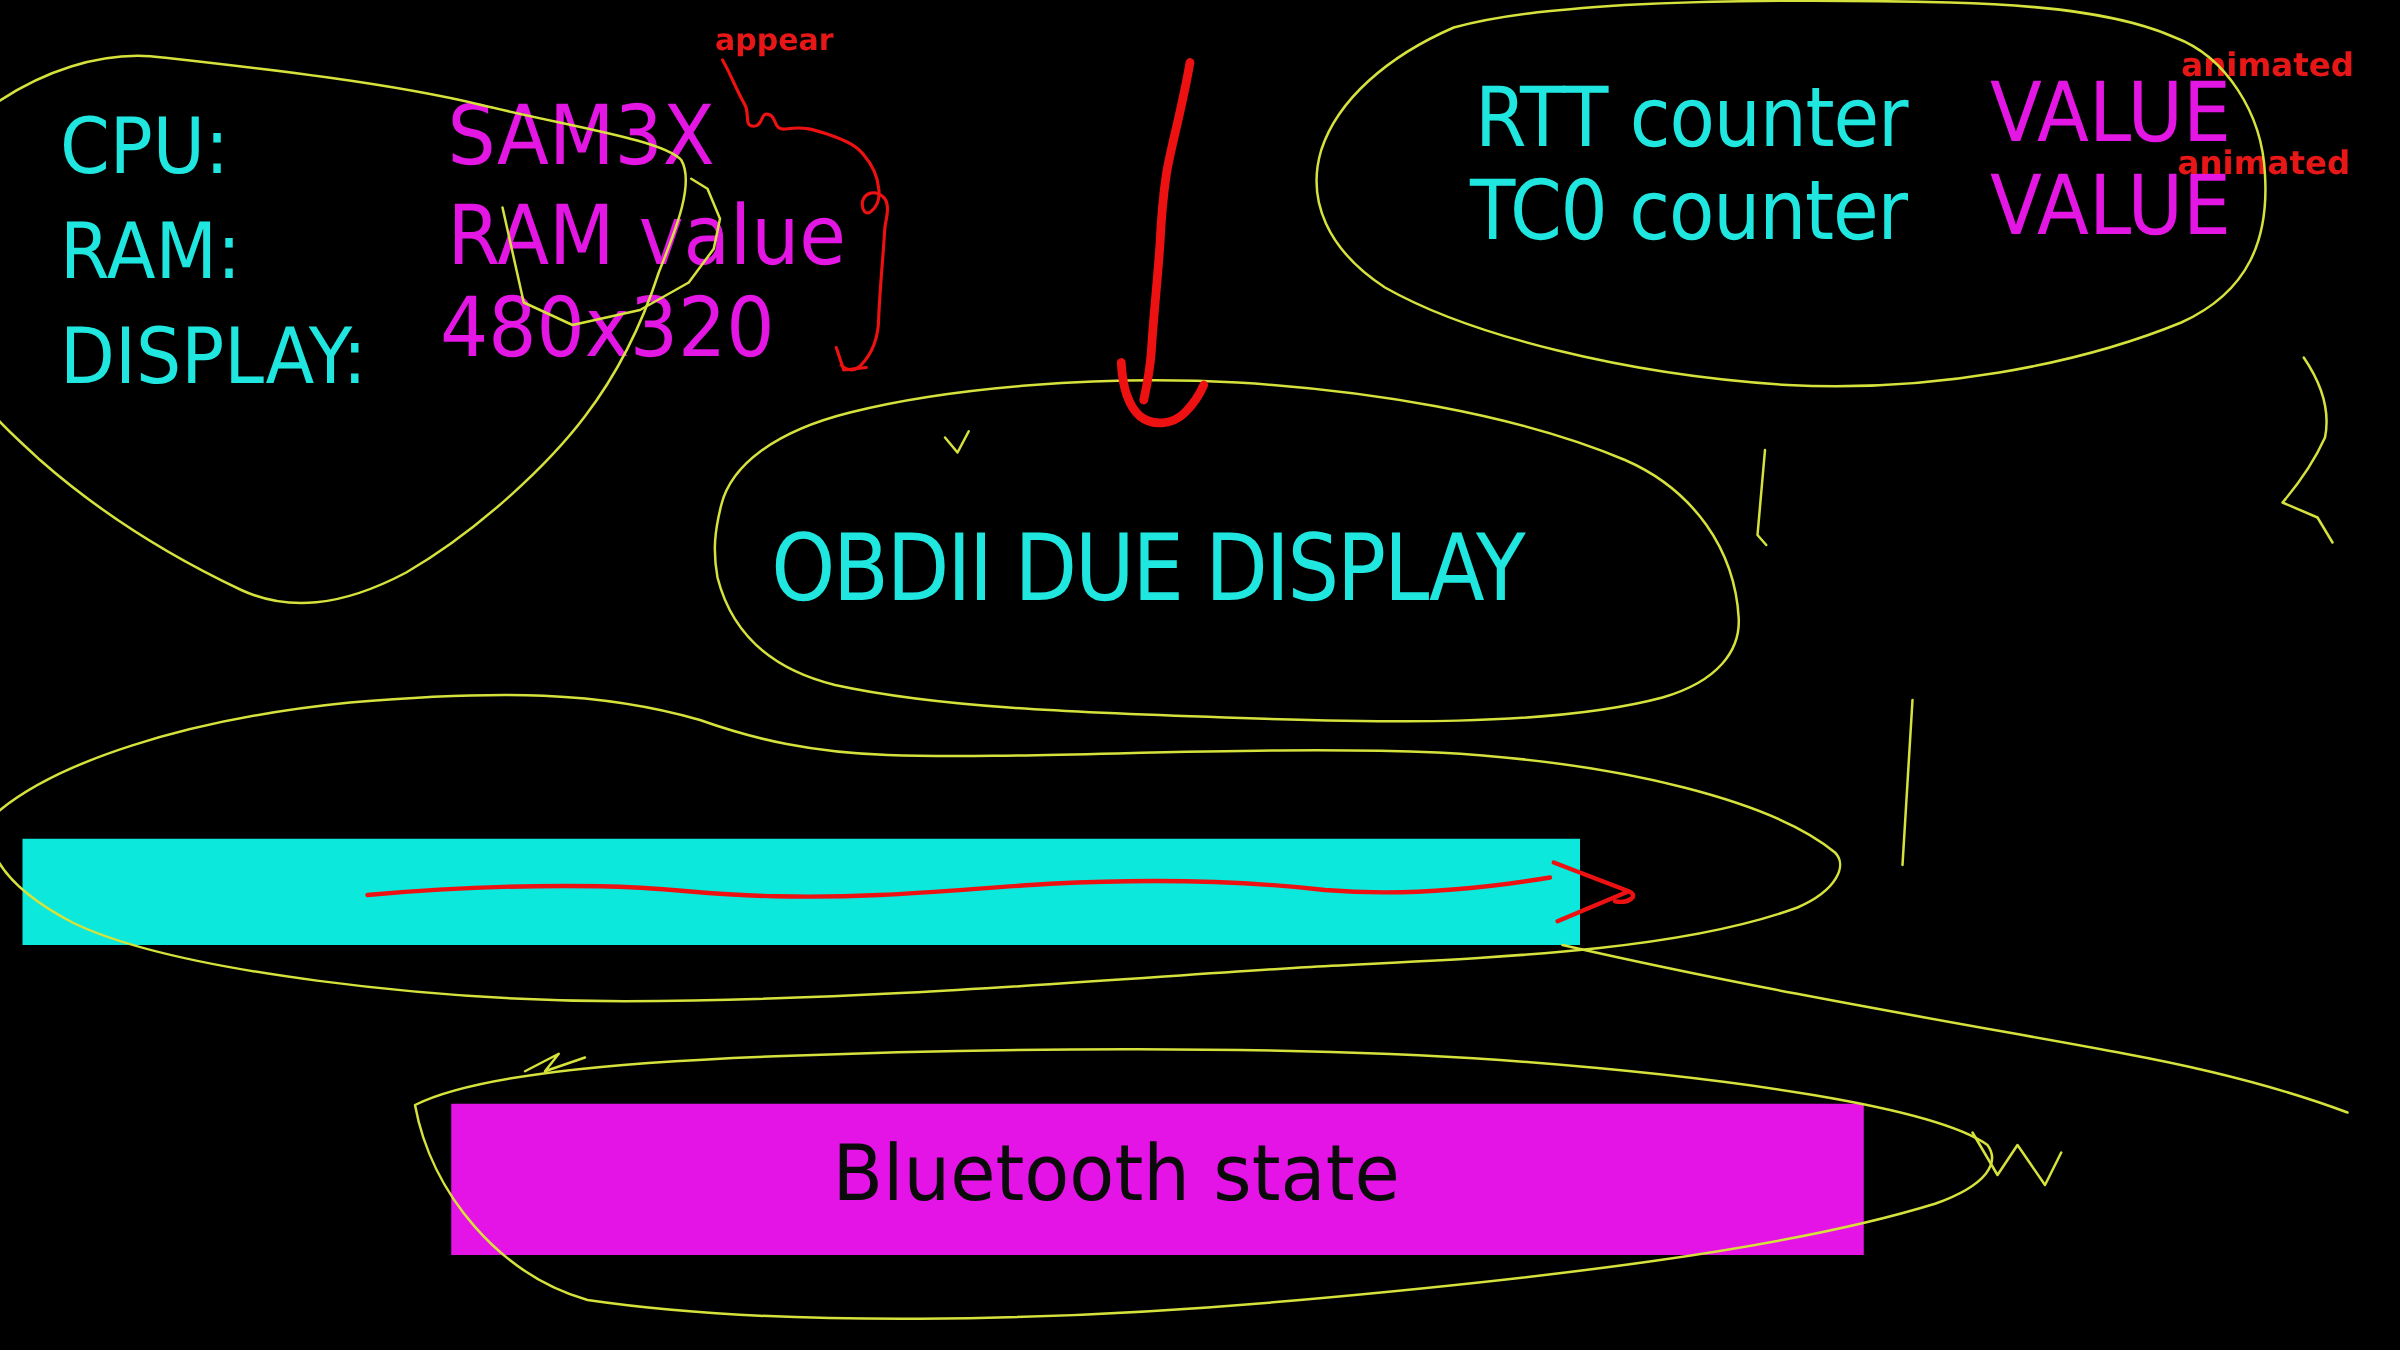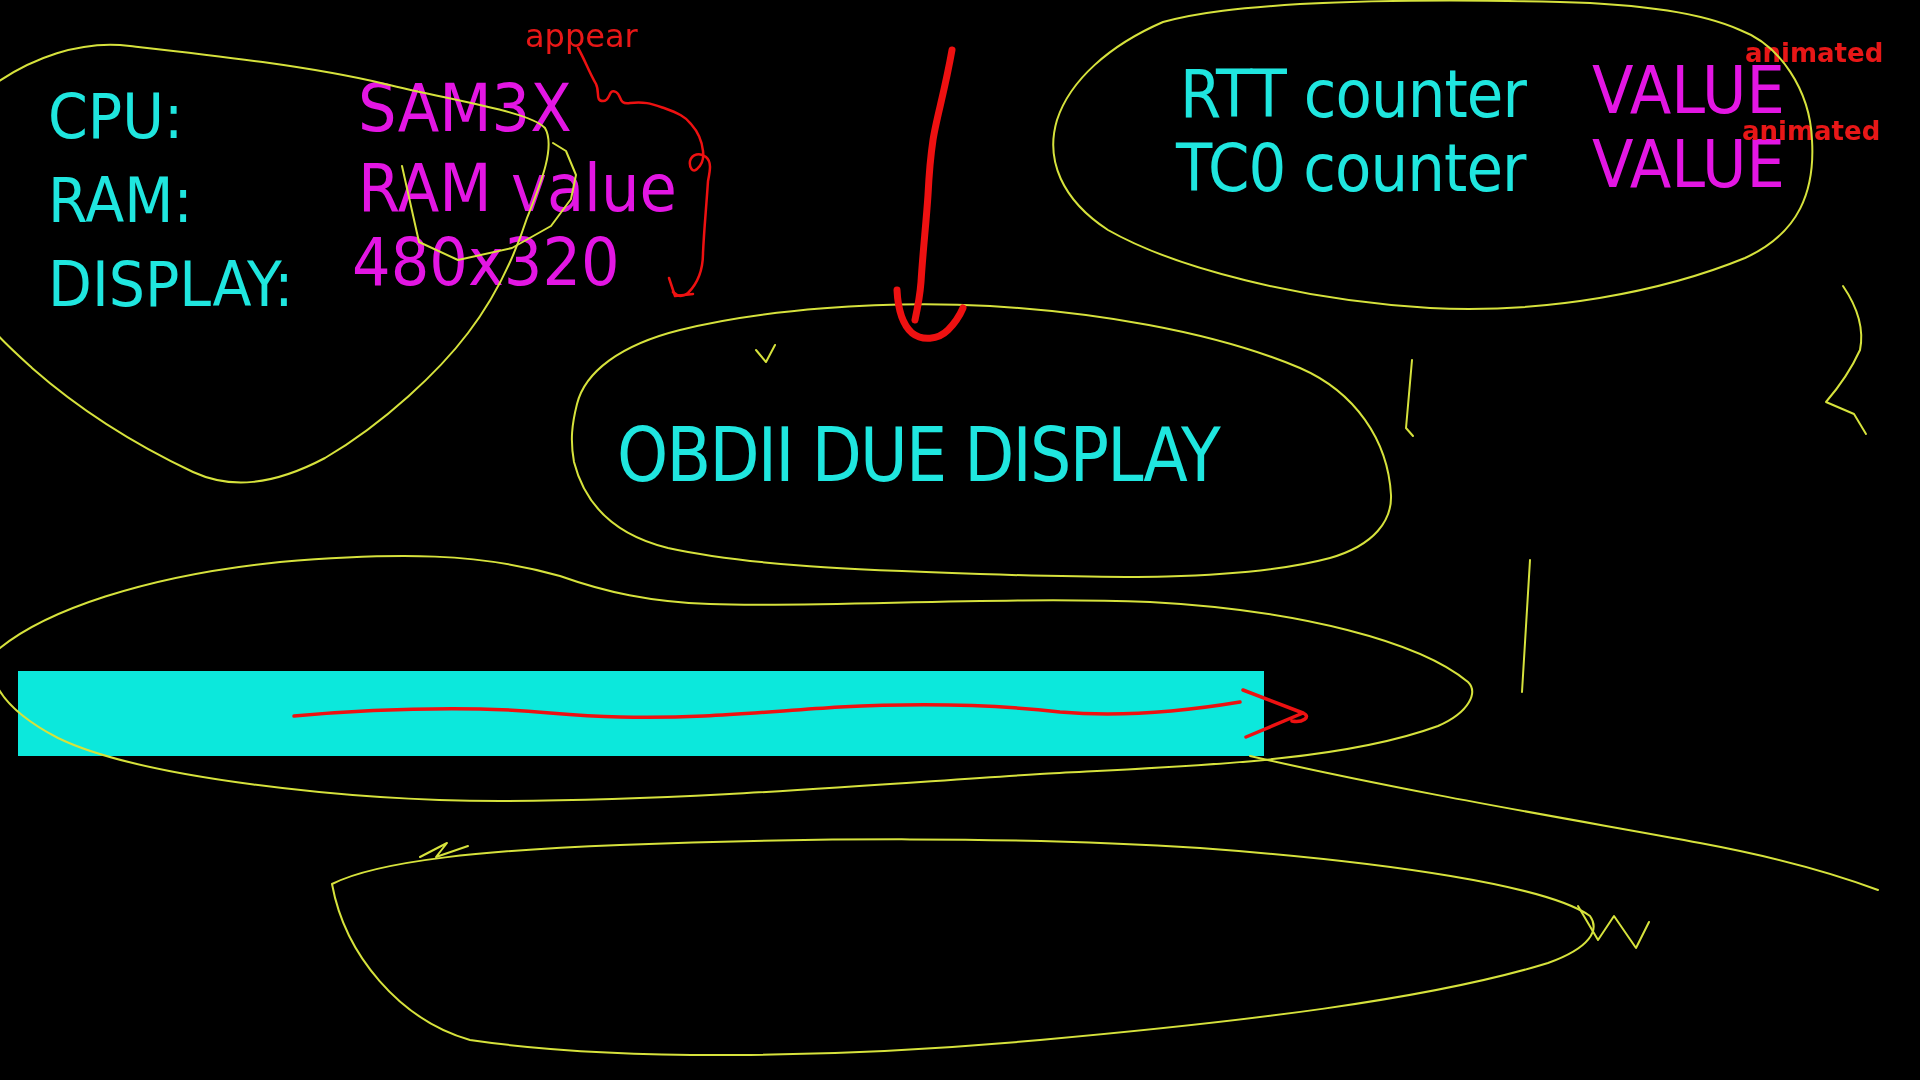--- a/index.html
+++ b/index.html
@@ -38,26 +38,29 @@
   <div class="txt cyan lbl" style="left:48px;top:254px">DISPLAY:</div>
   <div class="txt mag val" style="left:352px;top:230px">480x320</div>
 
   <div class="txt cyan cnt" style="left:1180px;top:62px">RTT counter</div>
   <div class="txt mag val" style="left:1592px;top:58px">VALUE</div>
   <div class="txt red note" style="left:1745px;top:40px">animated</div>
   <div class="txt cyan cnt" style="left:1176px;top:136px">TC0 counter</div>
   <div class="txt mag val" style="left:1592px;top:132px">VALUE</div>
   <div class="txt red note" style="left:1742px;top:118px">animated</div>
 
-  <div class="txt red" style="left:525px;top:20px;font-size:32px;font-weight:normal">appear</div>
+  <div class="txt red" style="left:572px;top:20px;font-size:24px;font-weight:bold">appear</div>
 
   <div class="txt cyan" id="title" style="left:617px;top:418px">OBDII DUE DISPLAY</div>
 
   <div id="progress-bar"></div>
 
+  <div id="bt-box">
+    <div class="txt" id="bt-label" style="left:305px;top:25px">Bluetooth state</div>
+  </div>
 
   <svg id="overlay" width="1920" height="1080" viewBox="0 0 1920 1080">
 
     <path class="y" d="M-20,95 C30,55 85,40 130,46 C210,55 310,66 385,84 C460,102 530,112 545,128
          C556,147 540,185 527,218 C515,255 497,295 468,333 C440,370 385,423 325,458
          C272,486 230,489 193,472 C140,447 82,412 32,368 C8,346 -12,328 -22,308"></path>
 
     <path class="y" d="M402,166 L419,242 L458,260 L512,248 L551,226 L571,199 L576,175 L566,151 L553,143"></path>
 
     <path class="y" d="M577,404 C585,372 620,345 680,330 C760,310 880,300 990,306 C1090,312 1210,330 1300,368

